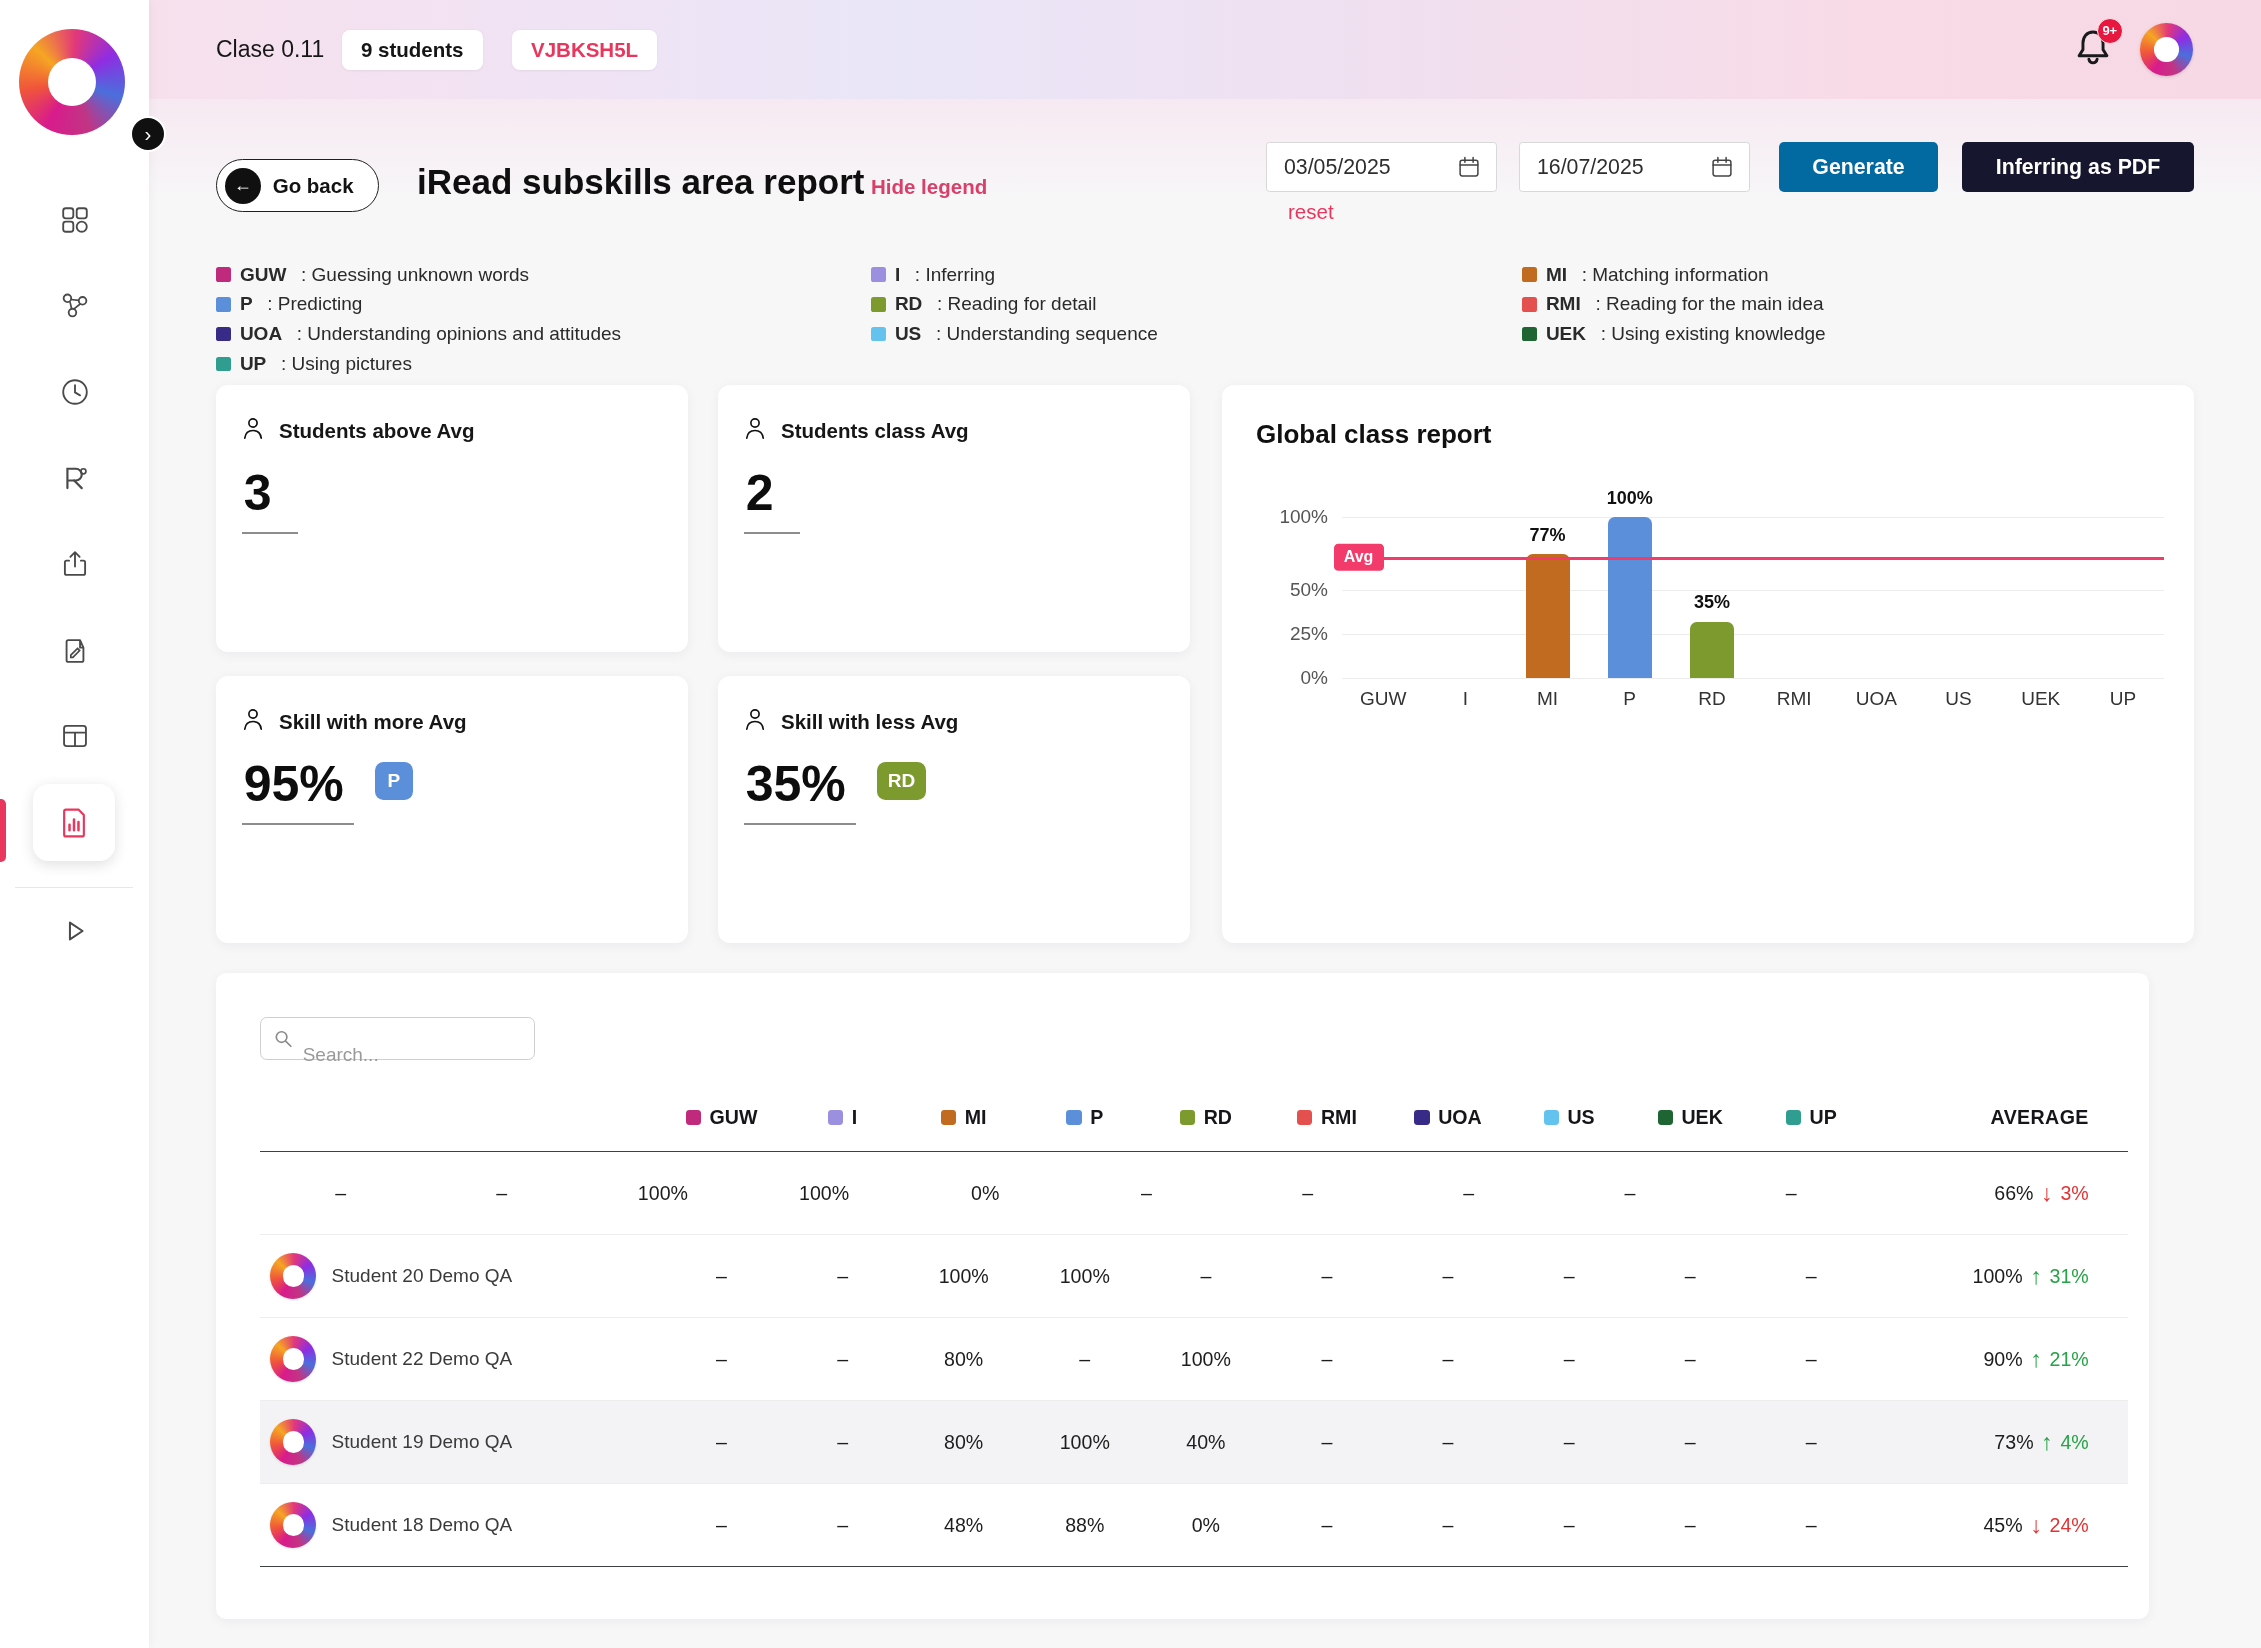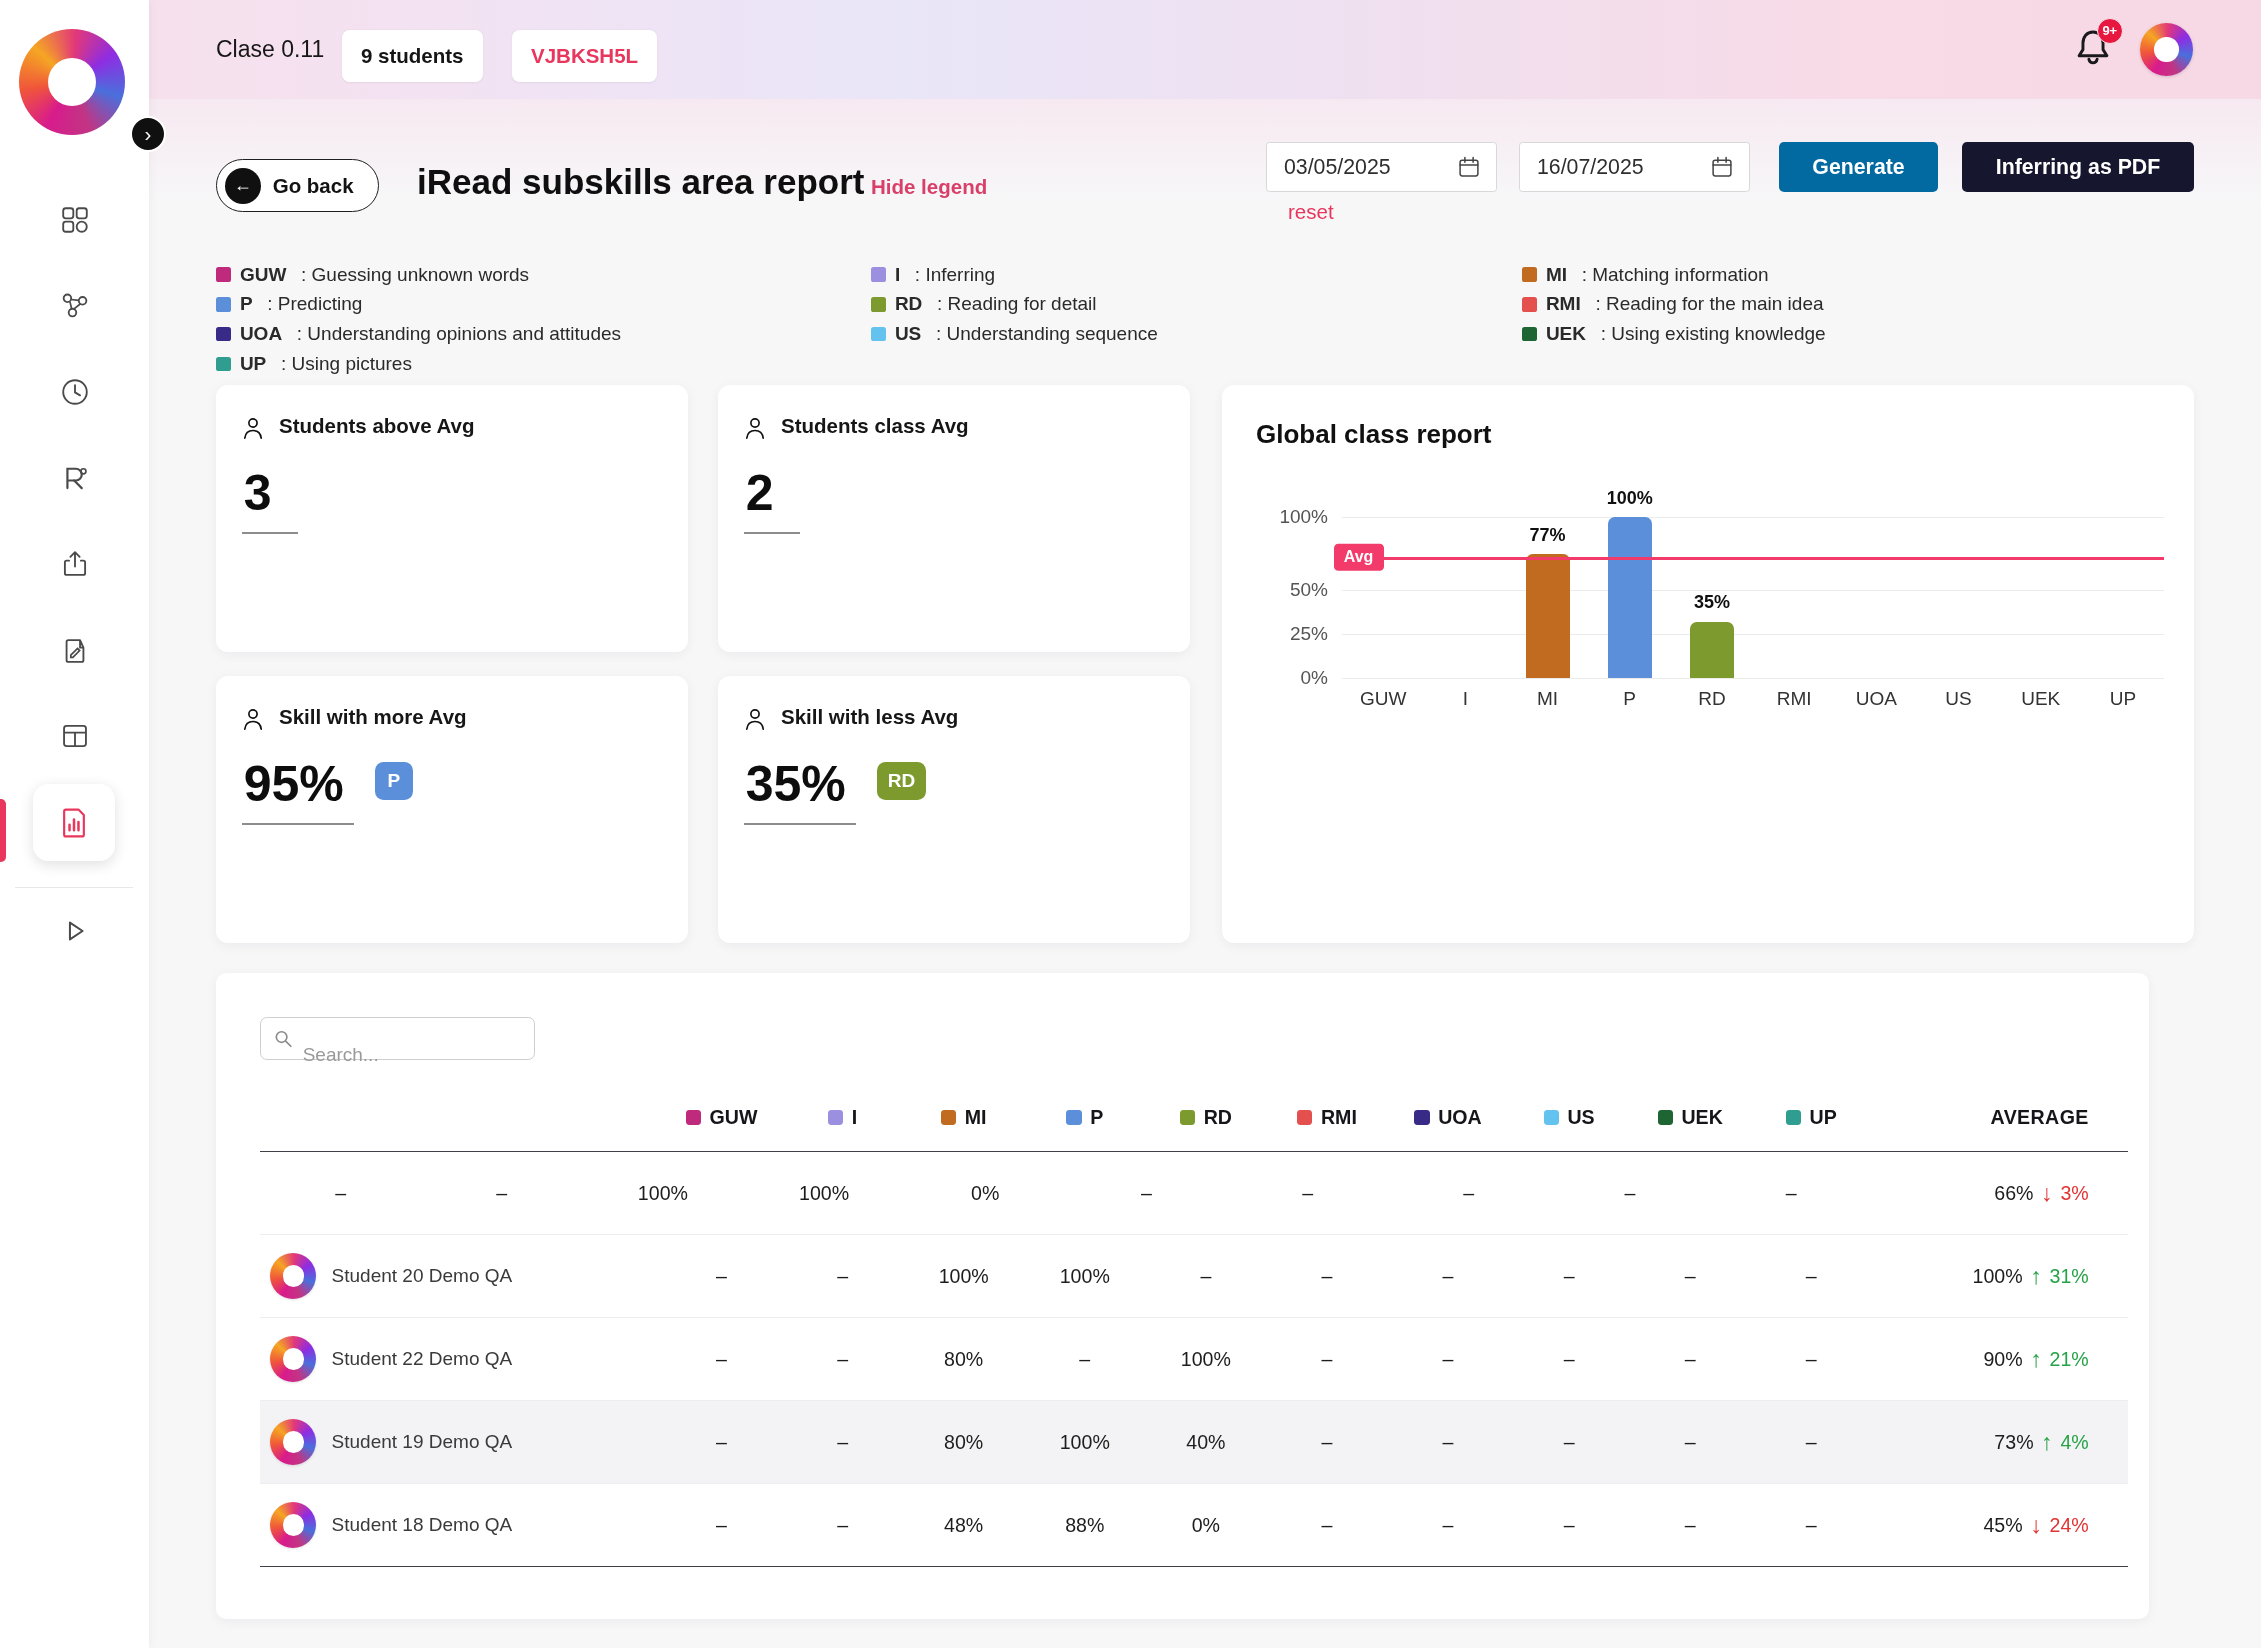--- a/index.html
+++ b/index.html
@@ -7,21 +7,21 @@
               font-family:"Liberation Sans", sans-serif; }
   #page { position:relative; width:2261px; height:1648px; }
 
   
   .header { position:absolute; left:0; top:0; width:2261px; height:99px;
     background:linear-gradient(90deg,#f9dfe9 0%,#f3e2f2 18%,#e9e6f8 40%,#efe0f0 60%,#f8dbe7 82%,#f7d8e5 100%); }
   .top-fade { position:absolute; left:149px; top:99px; right:0; height:102px;
     background:linear-gradient(180deg, rgba(246,221,235,.55), rgba(247,247,248,0)); pointer-events:none; }
   .class-name { position:absolute; left:216px; top:0; height:99px; display:flex; align-items:center;
     font-size:23px; font-weight:400; color:#171717; }
-  .pill { position:absolute; top:30px; height:52px; background:#fff; border-radius:7.7px;
+  .pill { position:absolute; top:30px; height:40px; background:#fff; border-radius:7.7px;
     display:inline-flex; align-items:center; padding:8px 19px; font-size:20.5px; font-weight:700; color:#151515;
     box-shadow:0 0.9px 2.6px rgba(0,0,0,.06); }
   .pill.code { color:#e8365d; }
   .bell { position:absolute; left:2070px; top:26px; width:46px; height:46px; cursor:pointer; }
   .nbadge { position:absolute; right:-6.8px; top:-8.5px; min-width:26px; height:26px; border-radius:13px;
     background:#e8173f; color:#fff; font-size:13px; font-weight:700; display:flex; align-items:center;
     justify-content:center; padding:0 4.3px; border:1.7px solid #fbe4ec; }
   .brand { border-radius:50%; position:relative;
     background:conic-gradient(from 210deg,#d81b8c,#f0563a,#f5a623,#e2387a,#8e2de2,#4a6fdc,#c13584,#d81b8c); }
   .brand::after { content:""; position:absolute; inset:27%; background:#fff; border-radius:50%; }
@@ -70,21 +70,21 @@
   .legend-item { display:flex; align-items:center; gap:9.4px; font-size:19px; color:#2a2a2a; height:23px; }
   .legend-item .sq { width:14.5px; height:14.5px; border-radius:2.6px; flex:0 0 auto; }
   .legend-item b { font-weight:700; }
 
   
   .card { position:absolute; background:#fff; border-radius:12px; box-shadow:0 2.6px 12px rgba(20,20,40,.05); }
   .card-a { left:216px; top:385px; width:472px; height:267px; }
   .card-b { left:718px; top:385px; width:472px; height:267px; }
   .card-c { left:216px; top:676px; width:472px; height:267px; }
   .card-d { left:718px; top:676px; width:472px; height:267px; }
-  .card-head { display:flex; align-items:flex-start; gap:13px; margin:29px 0 0 24px; font-size:20.5px;
+  .card-head { display:flex; align-items:flex-end; gap:13px; margin:29px 0 0 24px; font-size:20.5px;
     font-weight:700; color:#161616; }
   .big-wrap { margin:20.5px 0 0 26px; }
   .big { display:inline-block; font-size:50px; font-weight:800; color:#0d0d0d;
     border-bottom:2.6px solid #8d8d8d; padding:0 26px 10.2px 1.7px; }
   .skill-badge { display:inline-flex; margin-left:17px; height:38px; min-width:38px; padding:0 11px;
     border-radius:8.5px; color:#fff; font-size:19px; font-weight:700; align-items:center;
     justify-content:center; vertical-align:13.7px; }
 
   
   .card-chart { left:1222px; top:385px; width:972px; height:558px; }

